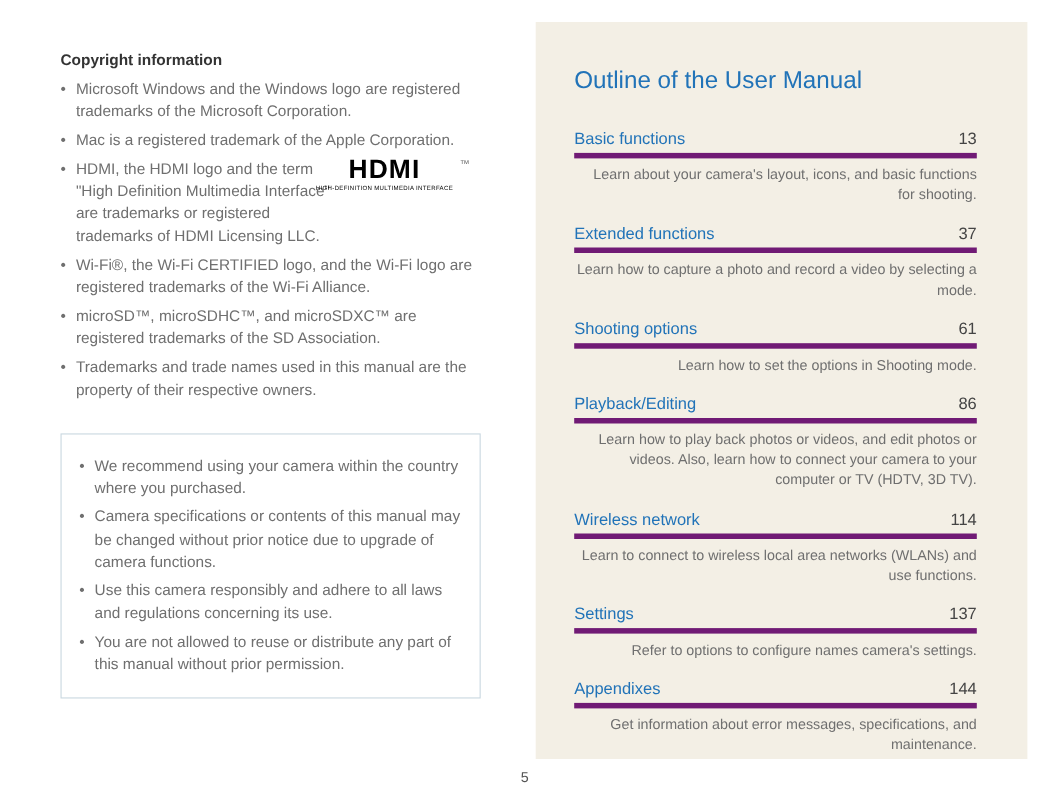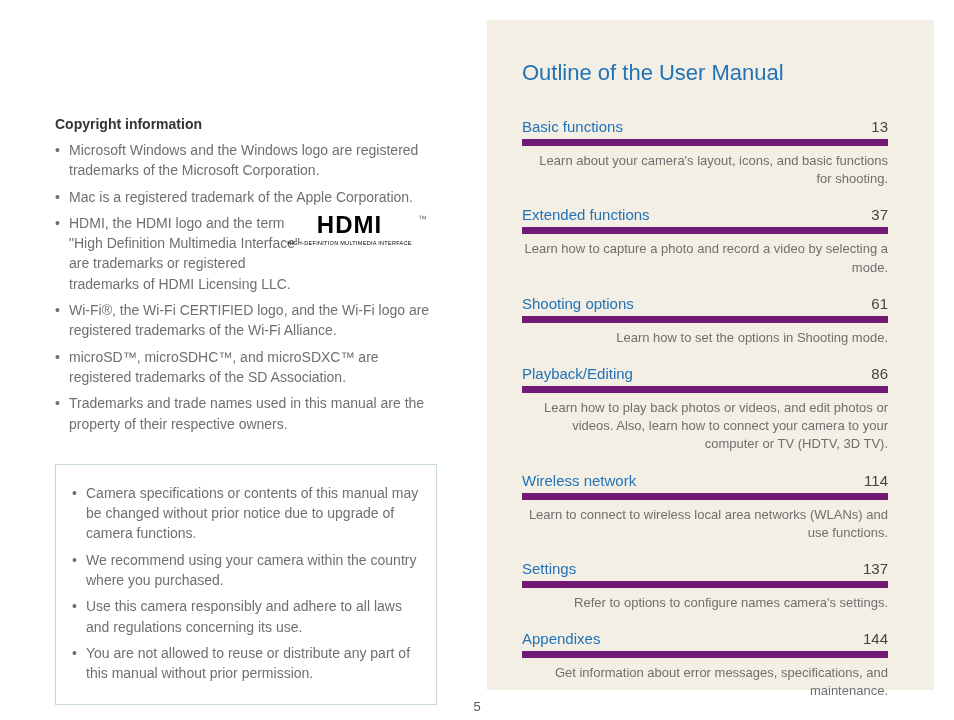--- a/index.html
+++ b/index.html
@@ -12,21 +12,21 @@
     background: #fff;
     position: relative;
   }
   .page {
     display: flex;
     width: 100%;
     height: 100%;
   }
   .left-col {
     width: 50%;
-    padding: 116px 40px 0 55px;
+    padding: 46px 40px 0 55px;
     position: relative;
   }
   .right-col {
     width: 50%;
     padding: 20px 20px 20px 10px;
   }
   .right-panel {
     background: #f3efe5;
     width: 100%;
     height: 670px;
@@ -110,21 +110,21 @@
     font-weight: 300;
     margin-bottom: 32px;
   }
   .section {
     margin-bottom: 18px;
   }
   .section-header {
     display: flex;
     justify-content: space-between;
     align-items: baseline;
-    border-bottom: 7px solid #701a75;
+    border-bottom: 5px solid #701a75;
     padding-bottom: 4px;
     margin-bottom: 6px;
   }
   .section-title {
     color: #2173b8;
     font-size: 15px;
     font-weight: 300;
   }
   .section-page {
     color: #444;
@@ -162,22 +162,22 @@
           <div class="subtitle">HIGH-DEFINITION MULTIMEDIA INTERFACE</div>
         </span>
       </li>
       <li>Wi-Fi®, the Wi-Fi CERTIFIED logo, and the Wi-Fi logo are registered trademarks of the Wi-Fi Alliance.</li>
       <li>microSD™, microSDHC™, and microSDXC™ are registered trademarks of the SD Association.</li>
       <li>Trademarks and trade names used in this manual are the property of their respective owners.</li>
     </ul>
 
     <div class="notice-box">
       <ul class="bullets">
+        <li>We recommend using your camera within the country where you purchased.</li>
         <li>Camera specifications or contents of this manual may be changed without prior notice due to upgrade of camera functions.</li>
-        <li>We recommend using your camera within the country where you purchased.</li>
         <li>Use this camera responsibly and adhere to all laws and regulations concerning its use.</li>
         <li>You are not allowed to reuse or distribute any part of this manual without prior permission.</li>
       </ul>
     </div>
   </div>
 
   <div class="right-col">
     <div class="right-panel">
       <div class="outline-title">Outline of the User Manual</div>
 

